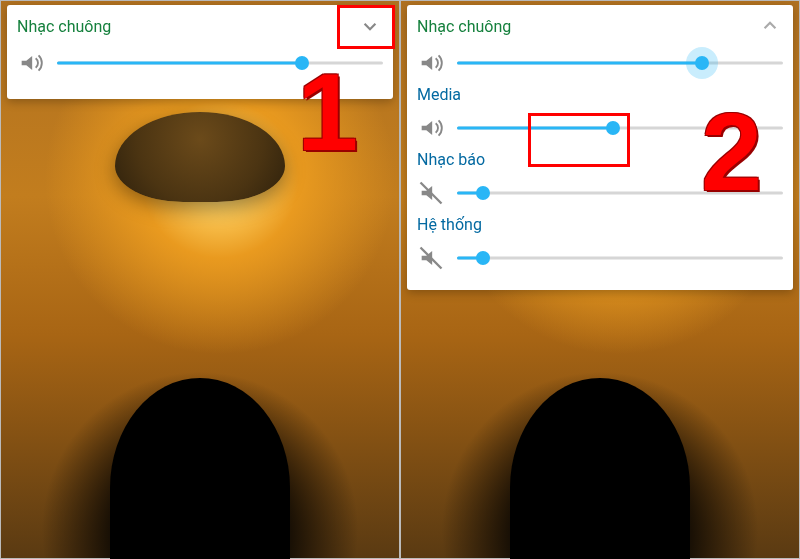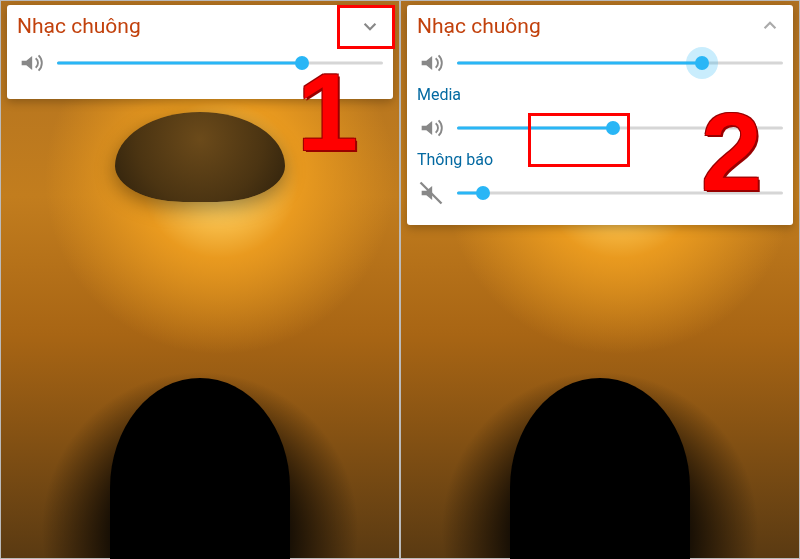--- a/index.html
+++ b/index.html
@@ -29,21 +29,21 @@
 }
 
 .panel{
   position:absolute;left:6px;right:6px;top:4px;
   background:#fff;border-radius:3px;
   box-shadow:0 3px 10px rgba(0,0,0,.25);
   padding:8px 10px 14px 10px;
   color:#444;
 }
 .panel .title-row{display:flex;align-items:center;justify-content:space-between;margin-bottom:4px}
-.panel .title{font-size:21px;color:#c2410c}
+.panel .title{font-size:16px;color:#15803d}
 .slider-row{display:flex;align-items:center;gap:12px;margin:10px 0 4px 0}
 .icon{width:28px;height:28px;display:flex;align-items:center;justify-content:center;flex:0 0 28px}
 .track{position:relative;flex:1;height:18px}
 .track .rail{position:absolute;left:0;right:0;top:50%;height:3px;background:#d6d6d6;border-radius:2px;transform:translateY(-50%)}
 .track .fill{position:absolute;left:0;top:50%;height:3px;background:#29b6f6;border-radius:2px;transform:translateY(-50%)}
 .track .thumb{position:absolute;top:50%;width:14px;height:14px;background:#29b6f6;border-radius:50%;transform:translate(-50%,-50%)}
 .track .thumb.big{width:32px;height:32px;background:rgba(41,182,246,.25)}
 .track .thumb.big::after{content:"";position:absolute;left:50%;top:50%;width:14px;height:14px;background:#29b6f6;border-radius:50%;transform:translate(-50%,-50%)}
 
 .section{margin-top:8px}
@@ -132,35 +132,51 @@
           </div>
           <div class="track">
             <div class="rail"></div>
             <div class="fill" style="width: 48%;"></div>
             <div class="thumb" style="left: 48%;"></div>
           </div>
         </div>
       </div>
 
       <div class="section">
-        <div class="label">Thông báo</div>
+        <div class="label">Nhạc báo</div>
         <div class="slider-row">
           <div class="icon">
             <svg viewBox="0 0 24 24">
                 <path d="M4 10v4h4l5 4V6l-5 4H4z" fill="#888"></path>
                 <path d="M3 3l18 18" stroke="#888" stroke-width="2"></path>
               </svg>
           </div>
           <div class="track">
             <div class="rail"></div>
             <div class="fill" style="width: 8%;"></div>
             <div class="thumb" style="left: 8%;"></div>
           </div>
         </div>
       </div>
 
+      <div class="section">
+        <div class="label">Hệ thống</div>
+        <div class="slider-row">
+          <div class="icon">
+            <svg viewBox="0 0 24 24">
+                <path d="M4 10v4h4l5 4V6l-5 4H4z" fill="#888"></path>
+                <path d="M3 3l18 18" stroke="#888" stroke-width="2"></path>
+              </svg>
+          </div>
+          <div class="track">
+            <div class="rail"></div>
+            <div class="fill" style="width: 8%;"></div>
+            <div class="thumb" style="left: 8%;"></div>
+          </div>
+        </div>
+      </div>
     </div>
 
     <div class="redbox" style="left:127px;top:112px;width:102px;height:54px"></div>
     <div class="bignum" style="left:300px;top:96px">2</div>
   </div>
 
 </div>
 
 </body></html>

